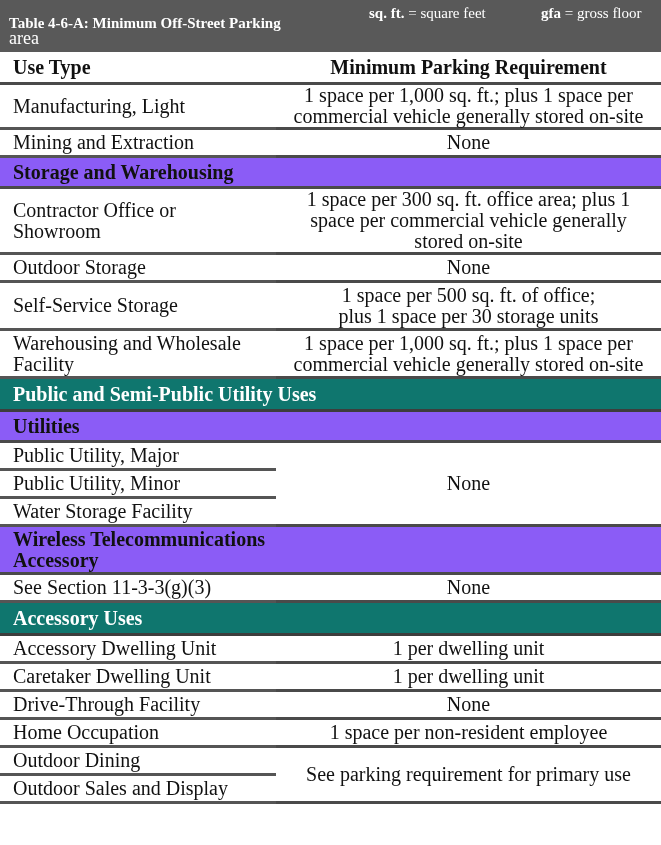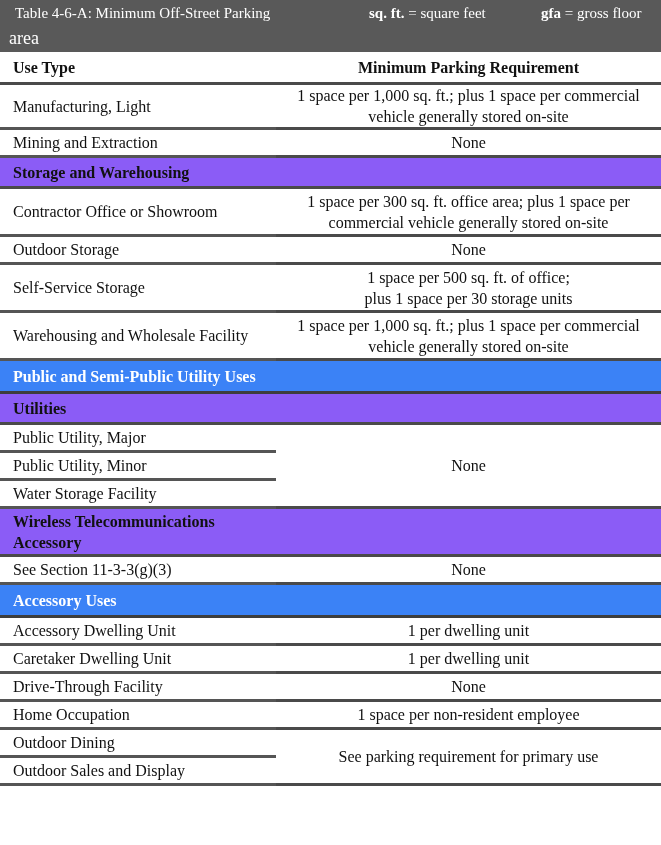--- a/index.html
+++ b/index.html
@@ -1,32 +1,32 @@
 <!DOCTYPE html>
 <html><head>
 <meta charset="utf-8">
 <style>
   html, body { margin: 0; padding: 0; background: #ffffff; }
   body { width: 661px; height: 845px; overflow: hidden; font-family: "Liberation Serif", serif; color: #111; }
   .title-bar { background: #595959; color: #fff; height: 52px; position: relative; font-size: 15px; }
-  .title-bar .t1 { position: absolute; left: 9px; top: 5px; font-weight: normal; margin-left: 6px; }
+  .title-bar .t1 { position: absolute; left: 9px; top: 15px; font-weight: bold; }
   .title-bar .t2 { position: absolute; left: 369px; top: 5px; }
   .title-bar .t3 { position: absolute; left: 541px; top: 5px; white-space: nowrap; }
   .title-bar .t4 { position: absolute; left: 9px; top: 28px; font-size: 18px; }
   .title-bar b { font-weight: bold; }
   table { border-collapse: collapse; width: 661px; table-layout: fixed; }
   col.c1 { width: 276px; }
   col.c2 { width: 385px; }
-  td { font-size: 16px; padding: 0 8px 0 13px; vertical-align: middle; line-height: 21px; }
+  td { font-size: 20px; padding: 0 8px 0 13px; vertical-align: middle; line-height: 21px; }
   td.req { text-align: center; padding: 0 10px; }
   tr.hdr td { font-weight: bold; height: 30px; border-bottom: 3px solid #4a4a4a; }
   tr.hdr td.req { text-align: center; }
   tr.row td { border-bottom: 3px solid #4a4a4a; }
   tr.row td.use { border-bottom-color: #555; }
-  tr.section td { background: #3b82f6; color: #fff; font-weight: bold; height: 30px; border-bottom: 3px solid #3d3d3d; }
+  tr.section td { background: #0f766e; color: #fff; font-weight: bold; height: 30px; border-bottom: 3px solid #3d3d3d; }
   tr.sub td { background: #8b5cf6; font-weight: bold; height: 28px; border-bottom: 3px solid #4a4a4a; }
   .italic { }
 </style>
 </head>
 <body>
 
 <div class="title-bar">
   <span class="t1">Table 4-6-A: Minimum Off-Street Parking</span>
   <span class="t2"><b>sq. ft.</b><span> = square feet</span></span>
   <span class="t3"><b>gfa</b><span> = gross floor</span></span>

